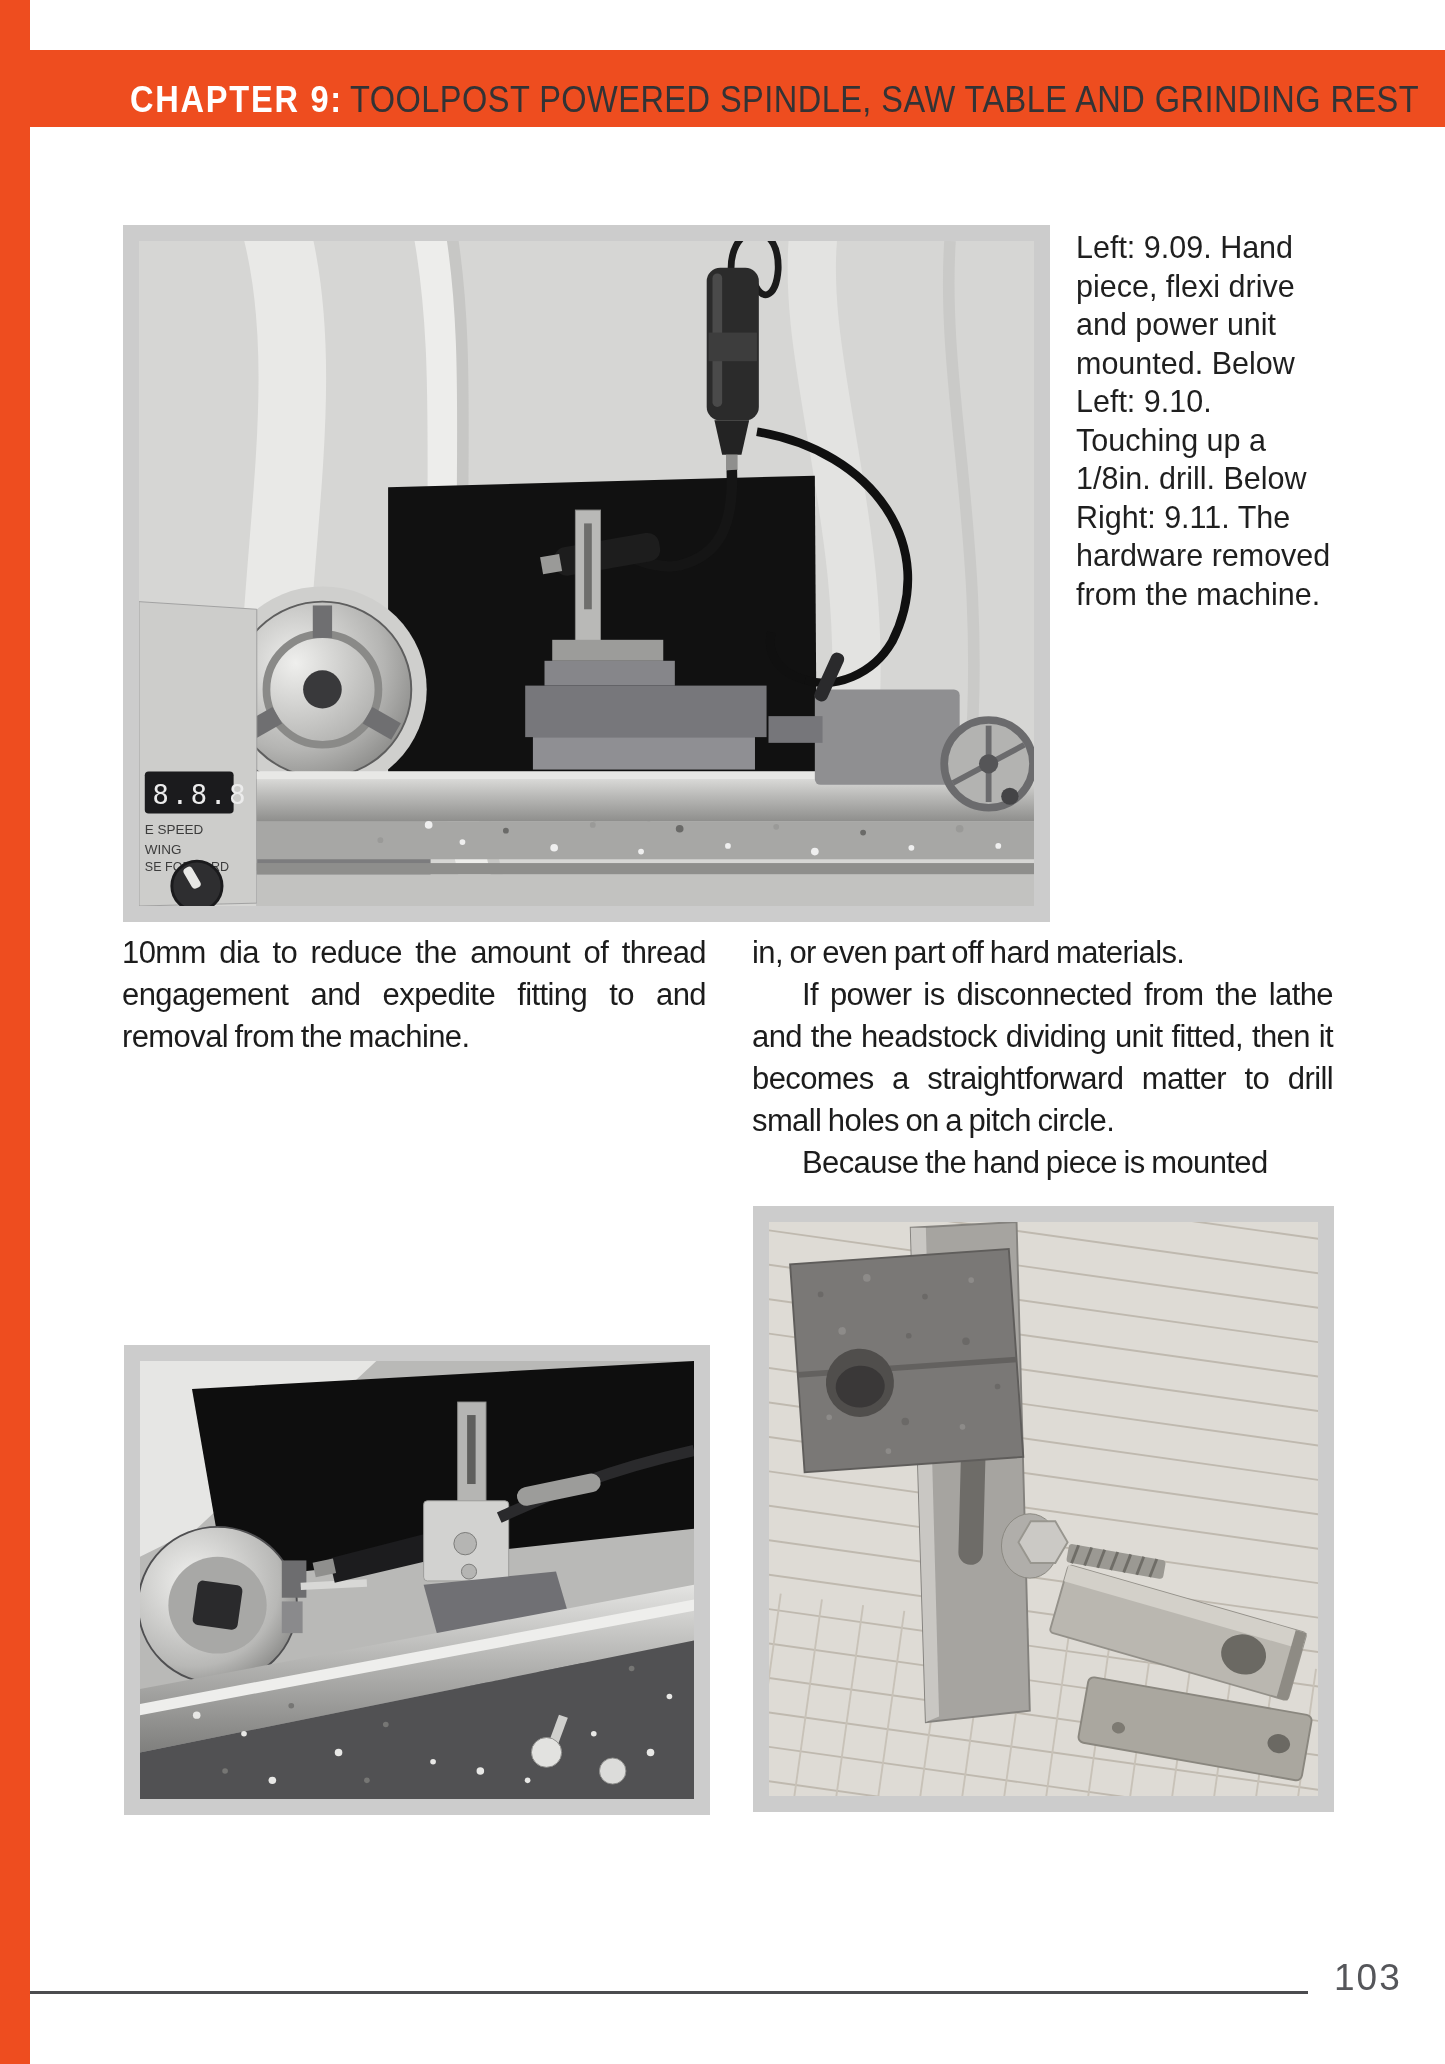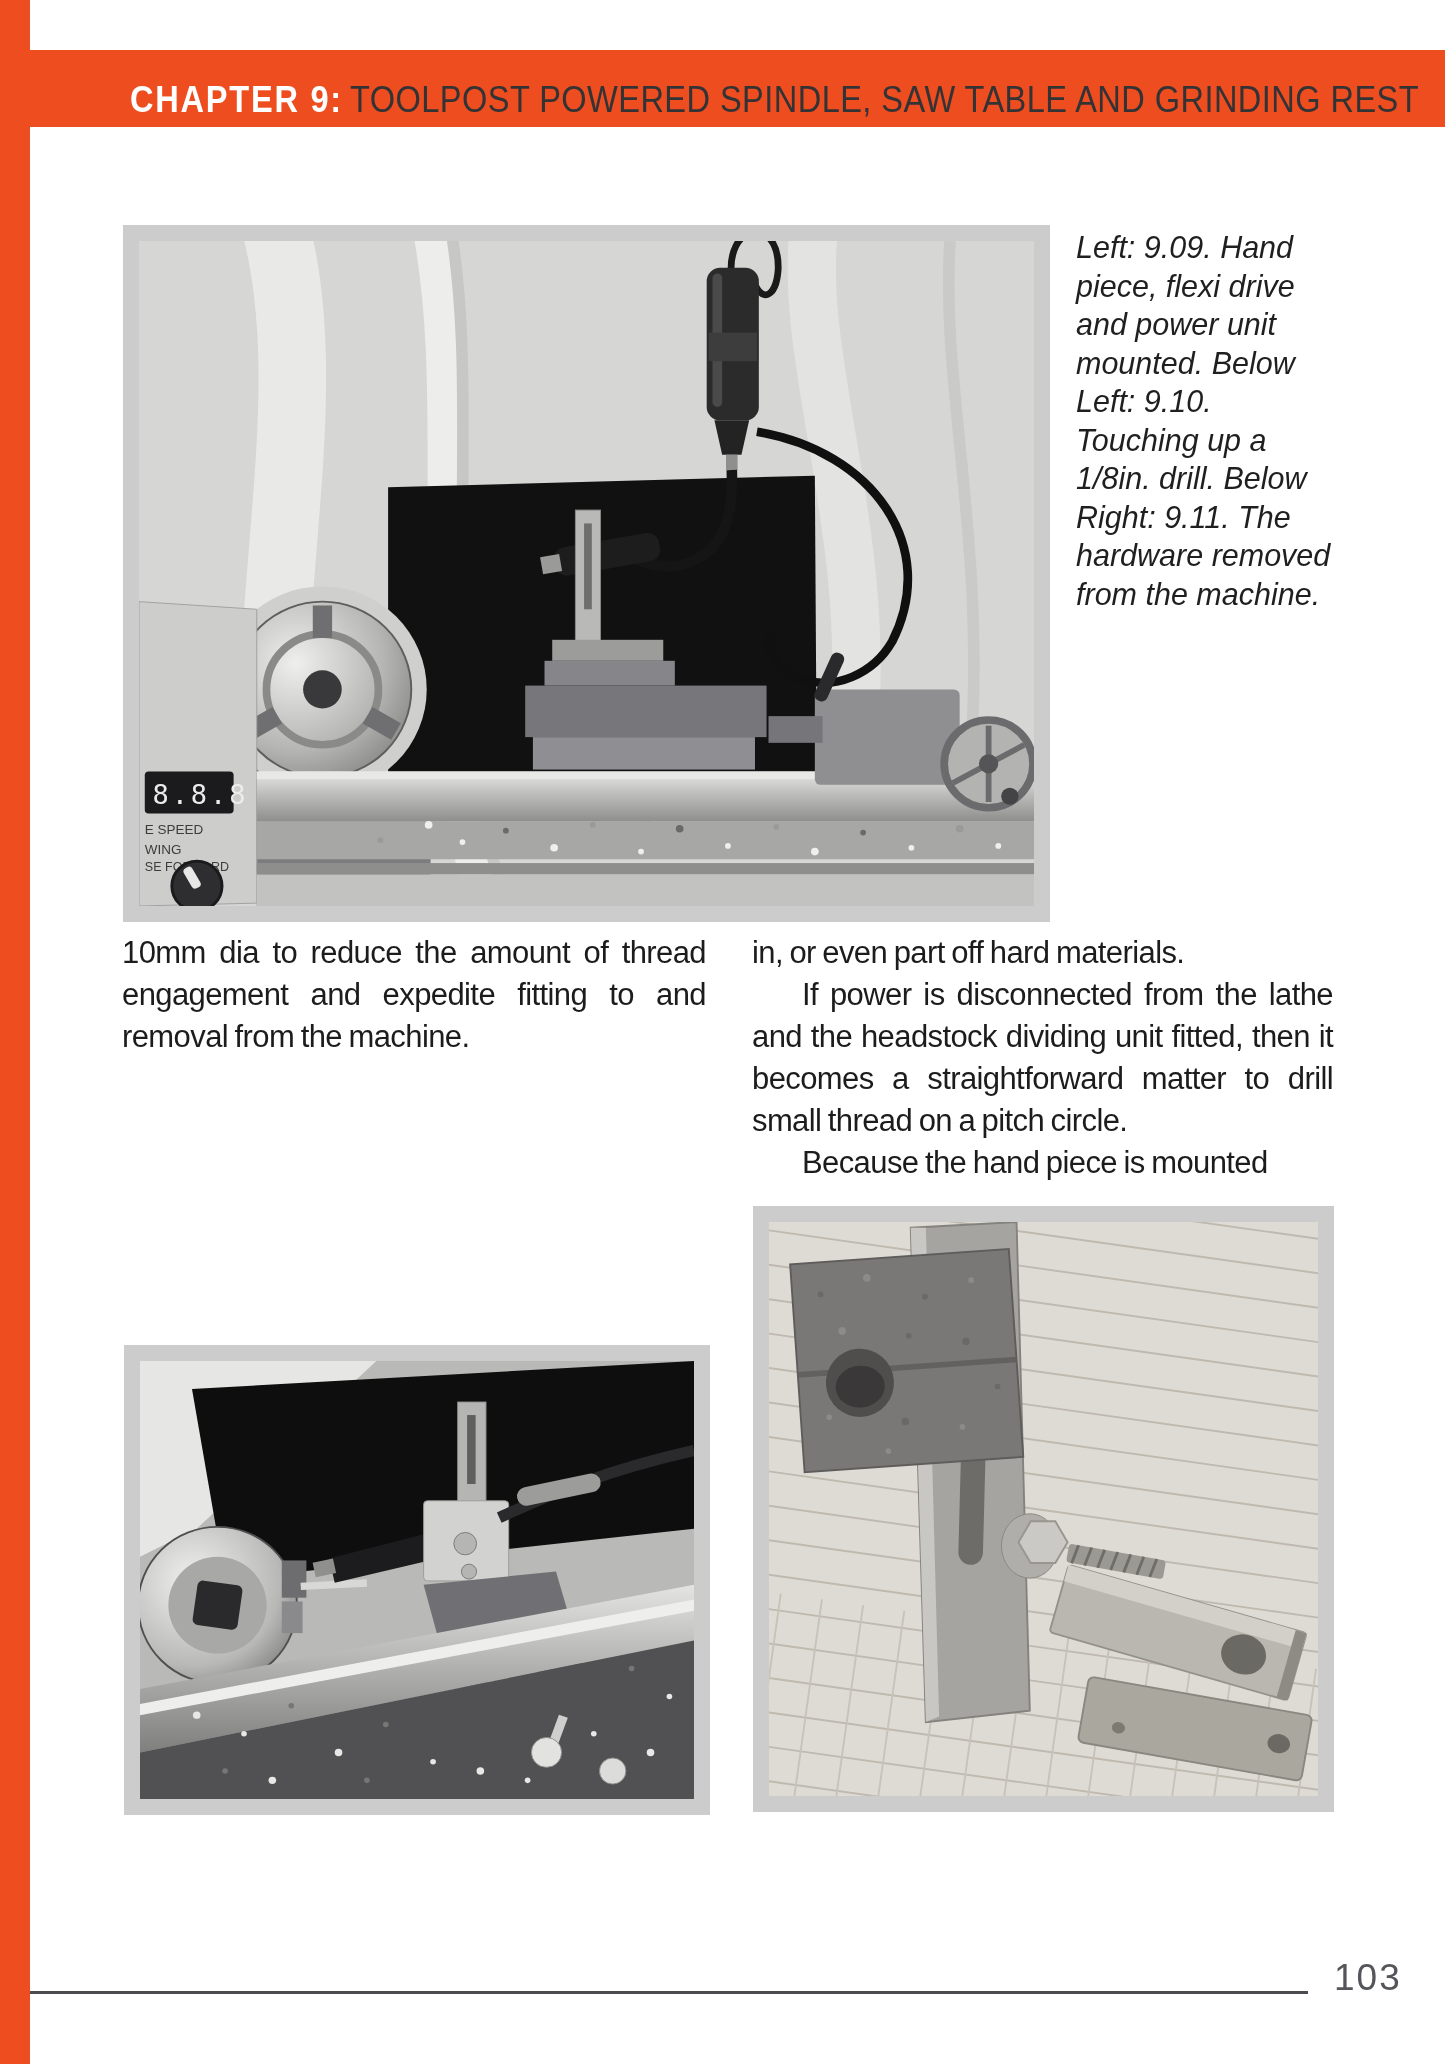--- a/index.html
+++ b/index.html
@@ -24,21 +24,21 @@
   .chapter-label{font-weight:bold;color:#ffffff;letter-spacing:2px;margin-right:8px}
   .chapter-title{color:var(--title);letter-spacing:.5px}
   figure{margin:0;padding:16px}
   .photo{position:absolute;overflow:hidden;background:#cccccc}
   .photo svg{display:block;width:100%;height:100%}
   .photo-top{left:123px;top:225px;width:927px;height:697px}
   .photo-bl{left:124px;top:1345px;width:586px;height:470px}
   .photo-br{left:753px;top:1206px;width:581px;height:606px}
   .caption{
     position:absolute;left:1076px;top:228px;width:262px;
-    font-style:italic;font-size:30.5px;line-height:38.5px;color:#1f1f1f;text-align:left;
+    font-size:30.5px;line-height:38.5px;color:#1f1f1f;text-align:left;
   }
   .col{position:absolute;font-size:31px;line-height:42px;letter-spacing:-.6px;word-spacing:-1.5px;text-align:justify}
   .col-left{left:122px;top:932px;width:584px}
   .col-right{left:752px;top:932px;width:581px}
   .col p{margin:0}
   .col p.indent{text-indent:50px}
   .col h2{margin:12px 0 6px 0;font-size:38px;line-height:44px;letter-spacing:-.5px;color:var(--ink)}
   .lead{font-weight:bold;letter-spacing:-.8px}
   .footer-rule{position:absolute;left:0;top:1991px;width:1308px;height:3px;background:var(--rule);z-index:2}
   .page-number{position:absolute;left:1334px;top:1959px;font-size:37px;line-height:37px;letter-spacing:2px;color:var(--muted)}
@@ -180,21 +180,21 @@
   </figure>
 
   <aside class="caption">Left: 9.09. Hand piece, flexi drive and power unit mounted. Below Left: 9.10. Touching up a 1/8in. drill. Below Right: 9.11. The hardware removed from the machine.</aside>
 
   <section class="col col-left">
     <p>10mm dia to reduce the amount of thread engagement and expedite fitting to and removal from the machine.</p>
   </section>
 
   <section class="col col-right">
     <p>in, or even part off hard materials.</p>
-    <p class="indent">If power is disconnected from the lathe and the headstock dividing unit fitted, then it becomes a straightforward matter to drill small thread on a pitch circle.</p>
+    <p class="indent">If power is disconnected from the lathe and the headstock dividing unit fitted, then it becomes a straightforward matter to drill small holes on a pitch circle.</p>
     <p class="indent">Because the hand piece is mounted</p>
   </section>
 
   <figure class="photo photo-bl">
     <svg viewBox="0 0 586 470" preserveAspectRatio="none">
       <defs>
         <linearGradient id="gMetal2" x1="0" y1="0" x2="0" y2="1">
           <stop offset="0" stop-color="#e4e4e2"></stop>
             <stop offset=".5" stop-color="#b0b0ae"></stop>
             <stop offset="1" stop-color="#7f7f7d"></stop>

